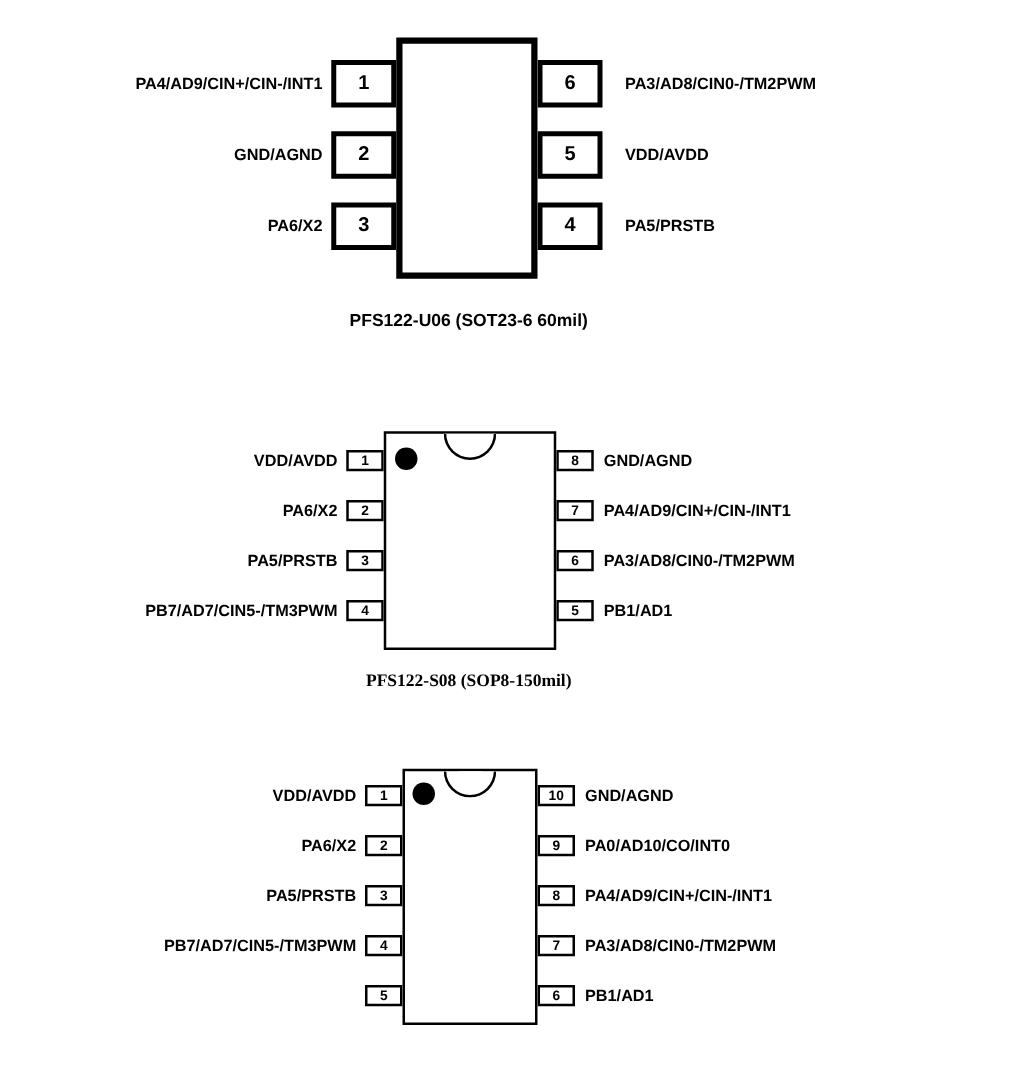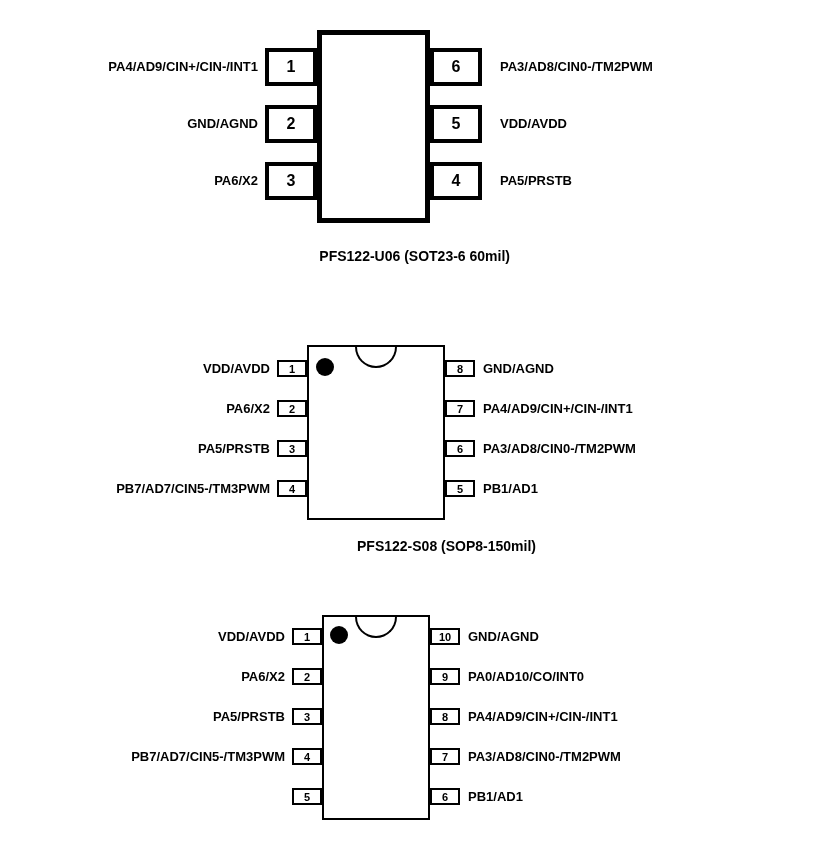--- a/index.html
+++ b/index.html
@@ -7,21 +7,21 @@
   body { font-family:"Liberation Sans","DejaVu Sans",sans-serif; color:#000; }
   .canvas { position:relative; width:815px; height:855px; background:#fff; overflow:hidden; margin:0 auto; }
   .ic-body { position:absolute; background:#fff; border:2px solid #000; z-index:2; }
   .ic-body.thick { border-width:5px; }
   .pin { position:absolute; background:#fff; border:2px solid #000; display:flex; align-items:center; justify-content:center; font-weight:bold; z-index:1; }
   .pin.sot { width:52px; height:38px; border-width:4px; font-size:16px; }
   .pin.sop { width:30px; height:17px; font-size:11px; }
   .lbl { position:absolute; font-weight:bold; font-size:13px; white-space:nowrap; line-height:17px; }
   .lbl.lleft { text-align:right; }
   .lbl.tall { line-height:18px; }
-  .caption { position:absolute; font-weight:bold; font-size:14px; text-align:right; white-space:nowrap; }
+  .caption { position:absolute; font-weight:bold; font-size:14px; text-align:center; white-space:nowrap; }
   .notch { position:absolute; background:#fff; border:2px solid #000; border-top:none; border-radius:0 0 21px 21px; width:42px; height:21px; z-index:3; }
   .dot { position:absolute; background:#000; border-radius:50%; width:18px; height:18px; z-index:4; }
 </style>
 </head>
 <body>
 
 <div class="canvas">
 
   <div class="ic-body thick" style="left:317px; top:30px; width:113px; height:193px;"></div>
 
@@ -88,21 +88,21 @@
   <div class="lbl lleft" style="left:20px; top:360px; width:250px;">VDD/AVDD</div>
   <div class="lbl lleft" style="left:20px; top:400px; width:250px;">PA6/X2</div>
   <div class="lbl lleft" style="left:20px; top:440px; width:250px;">PA5/PRSTB</div>
   <div class="lbl lleft" style="left:20px; top:480px; width:250px;">PB7/AD7/CIN5-/TM3PWM</div>
 
   <div class="lbl" style="left:483px; top:360px;">GND/AGND</div>
   <div class="lbl" style="left:483px; top:400px;">PA4/AD9/CIN+/CIN-/INT1</div>
   <div class="lbl" style="left:483px; top:440px;">PA3/AD8/CIN0-/TM2PWM</div>
   <div class="lbl" style="left:483px; top:480px;">PB1/AD1</div>
 
-  <div class="caption" style="left:236px; top:538px; width:300px;">PFS122-S08 (SOP8-150mil)</div>
+  <div class="caption" style="left:225px; top:538px; width:300px;font-family:Liberation Serif, serif;">PFS122-S08 (SOP8-150mil)</div>
 
   <div class="ic-body" style="left:322px; top:615px; width:108px; height:205px;"></div>
   <div class="notch" style="left:355px; top:617px;"></div>
   <div class="dot" style="left:330px; top:626px;"></div>
 
   <div class="pin sop" style="left:292px; top:628px;">
       <span>1</span>
     </div>
   <div class="pin sop" style="left:292px; top:668px;">
       <span>2</span>

